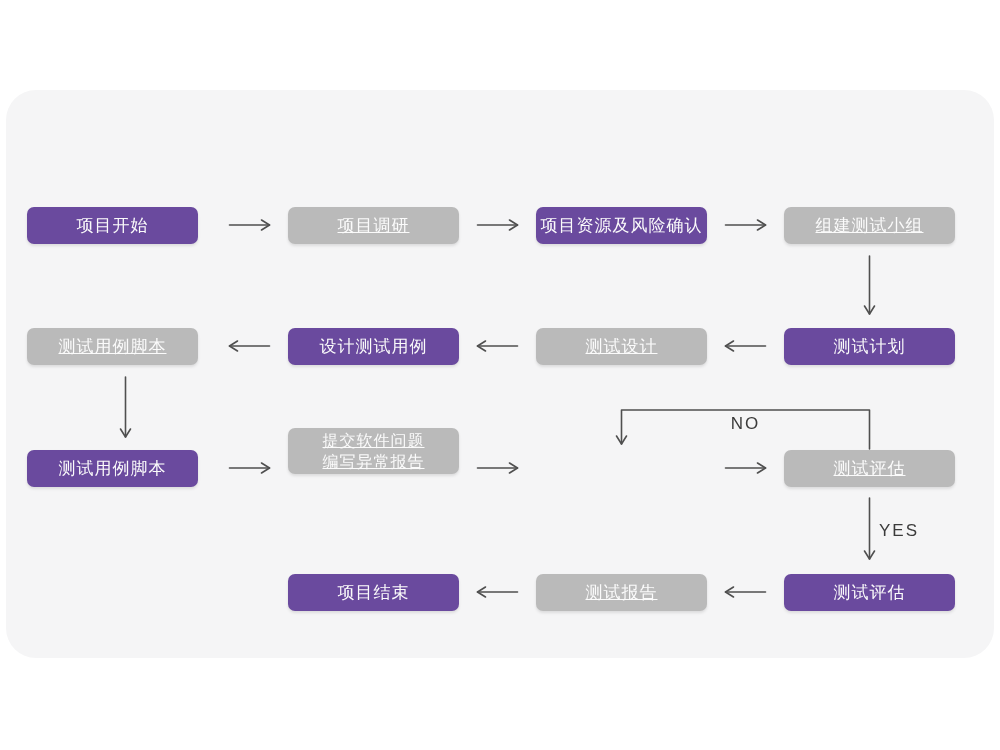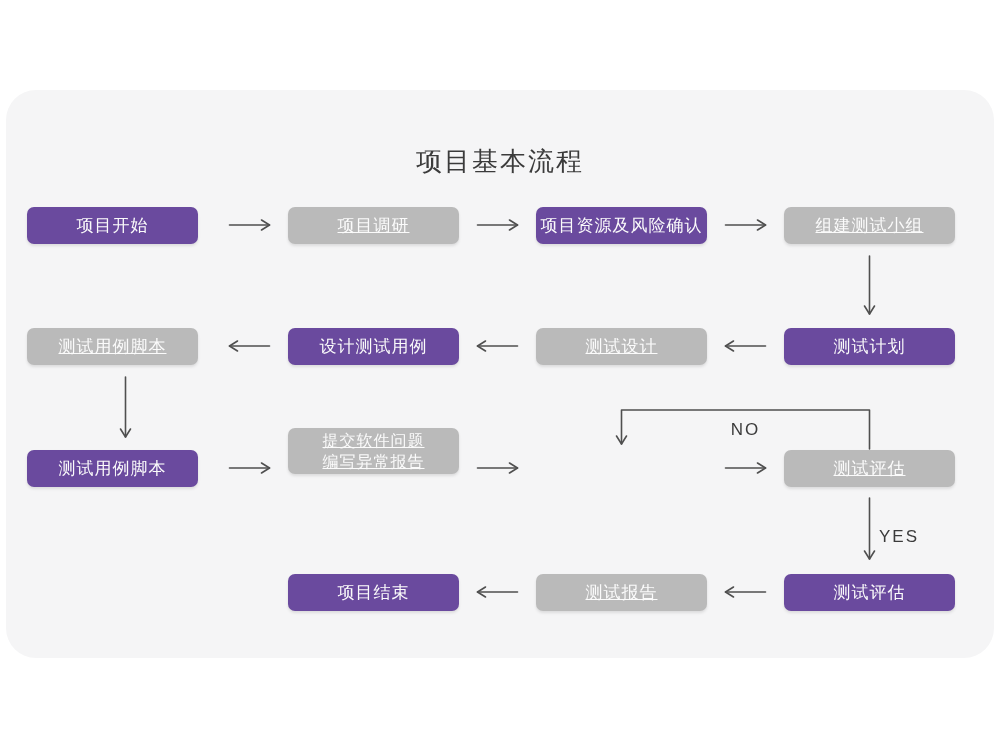--- a/index.html
+++ b/index.html
@@ -43,33 +43,31 @@
   .c1{left:27px}.c2{left:288px}.c3{left:536px}.c4{left:784px}
   .r1{top:207px}.r2{top:328px}.r3{top:450px}.r4{top:574px}
   .tall{top:428px;height:46px;white-space:pre-line;font-size:16px;}
   svg.connectors{position:absolute;left:0;top:0;width:1000px;height:750px;pointer-events:none;}
   svg.connectors *{stroke:#4f4f4f;stroke-width:1.6;fill:none;stroke-linecap:round;stroke-linejoin:round;}
   .edge-label{
     position:absolute;
     font-size:17px;
     letter-spacing:2px;
     color:#3b3b3b;
-    margin-top:6px;
   }
   .label-no{left:700px;top:414px;width:91px;text-align:center;}
   .label-yes{left:879px;top:521px;}
 </style>
 </head>
 <body>
 
 <div class="stage">
 
   <div class="card"></div>
 
-  <div class="title">项目基本流程</div>
 
   <svg class="connectors" viewBox="0 0 1000 750">
 
     <g>
       <path d="M229.5 225 H269.5"></path>
         <path d="M261.5 220 L269.5 225 L261.5 230"></path>
     </g>
     <g>
       <path d="M477.5 225 H517.5"></path>
         <path d="M509.5 220 L517.5 225 L509.5 230"></path>

